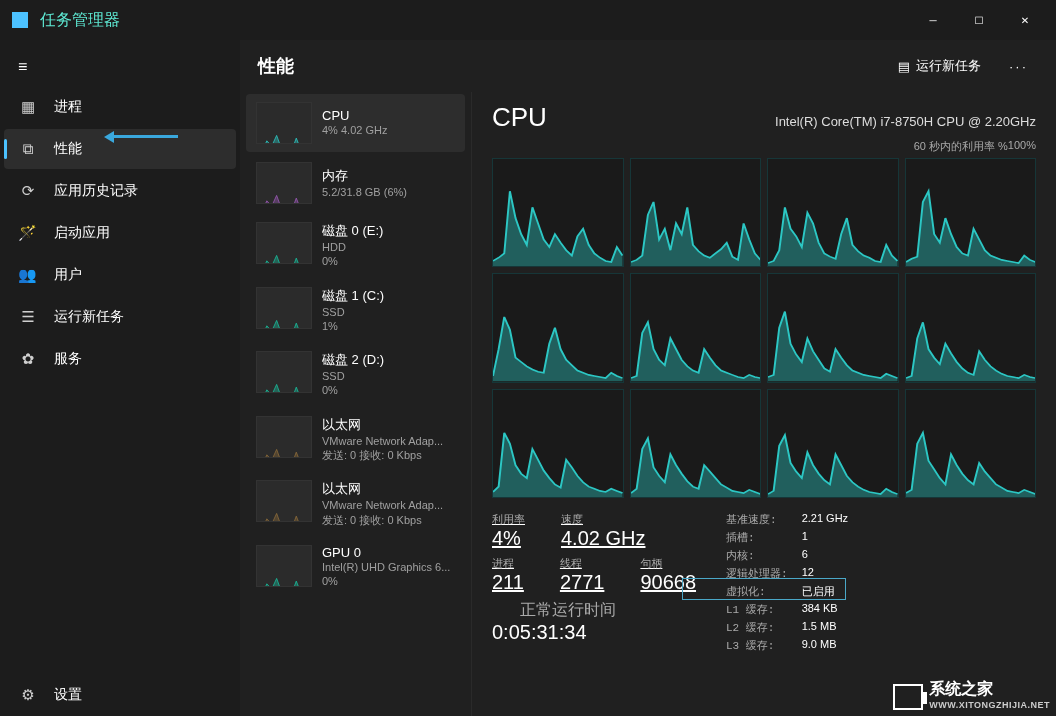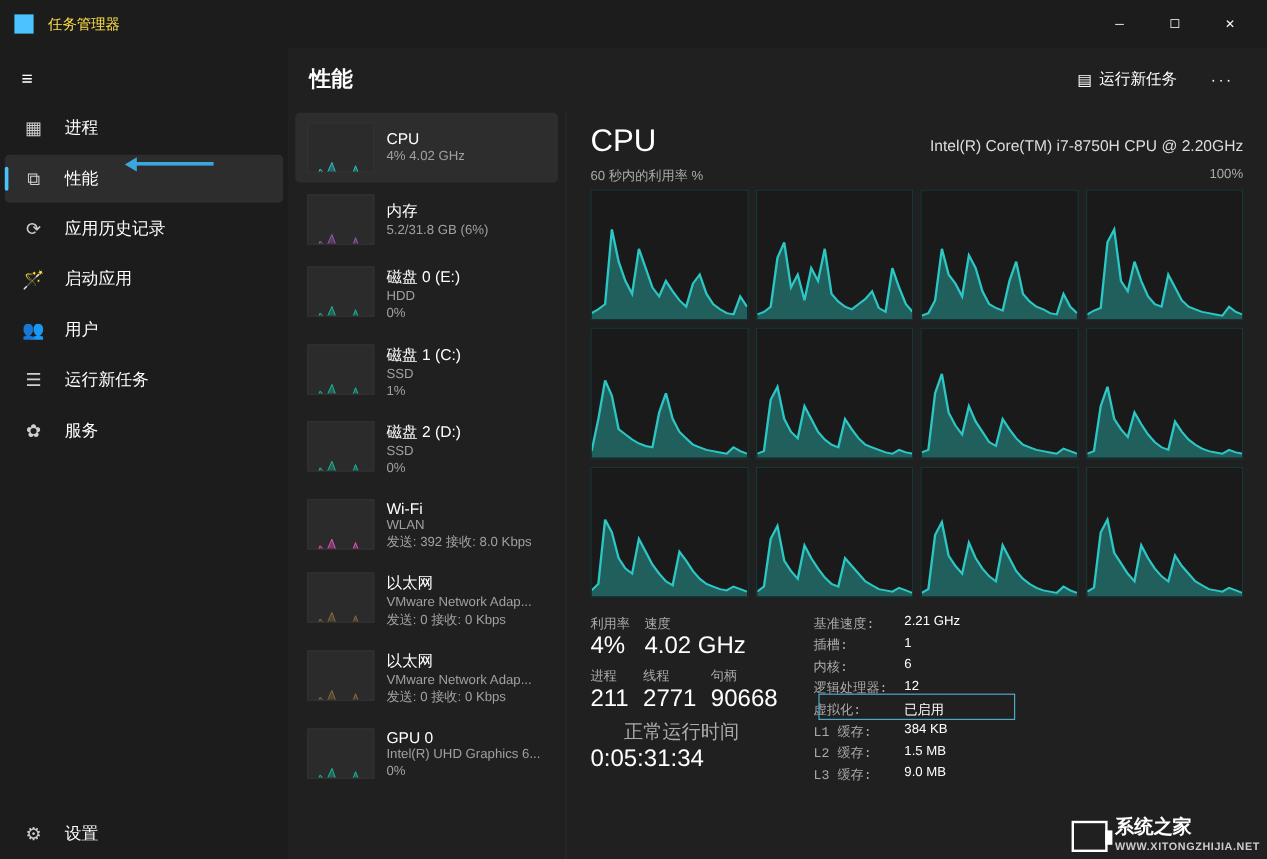--- a/index.html
+++ b/index.html
@@ -1,20 +1,20 @@
 <!DOCTYPE html>
 <html><head>
 <meta charset="utf-8">
 <style>
 * { margin:0; padding:0; box-sizing:border-box; font-family:"Segoe UI","Microsoft YaHei",sans-serif; }
 body { background:#1c1c1c; color:#fff; width:1056px; height:716px; overflow:hidden; position:relative; }
 
 .titlebar { height:40px; display:flex; align-items:center; padding:0 8px; }
 .titlebar .app-icon { width:16px; height:16px; background:#4cc2ff; margin:0 12px 0 4px; }
-.titlebar .title { font-size:12px; color:#fde047; }
+.titlebar .title { font-size:16px; color:#5eead4; }
 .titlebar .win-controls { margin-left:auto; display:flex; }
 .titlebar .win-controls > div { width:46px; height:40px; display:flex; align-items:center; justify-content:center; color:#fff; font-size:10px; }
 
 .main { display:flex; height:676px; }
 
 .sidebar { width:240px; background:#1c1c1c; display:flex; flex-direction:column; padding-top:8px; }
 .hamburger { padding:10px 18px; font-size:16px; }
 .nav-item { display:flex; align-items:center; height:40px; padding:0 14px; font-size:14px; color:#fff; position:relative; border-radius:4px; margin:1px 4px; }
 .nav-item .ic { width:20px; display:flex; justify-content:center; margin-right:16px; font-size:15px; color:#cfcfcf;}
 .nav-item.selected { background:#2d2d2d; }
@@ -37,28 +37,28 @@
 .perf-item.selected { background:#2d2d2d; }
 .thumb { width:56px; height:42px; background:#2b2b2b; position:relative; overflow:hidden; flex-shrink:0; border:1px solid #333;}
 .perf-info { display:flex; flex-direction:column; font-size:12px; justify-content:center; overflow:hidden;}
 .perf-info .p-title { font-size:13px; color:#fff; white-space:nowrap; overflow:hidden; text-overflow:ellipsis;}
 .perf-info .p-sub { color:#a0a0a0; font-size:11px; line-height:1.3; white-space:nowrap; overflow:hidden; text-overflow:ellipsis;}
 
 .detail { flex:1; padding:10px 20px 10px 20px; overflow:hidden; }
 .detail-head { display:flex; align-items:baseline; }
 .detail-head .d-title { font-size:26px; }
 .detail-head .d-sub { margin-left:auto; font-size:13px; color:#ddd; }
-.chart-label-row { display:flex; justify-content:space-between; font-size:11px; color:#aaa; margin-top:6px;}
+.chart-label-row { display:flex; justify-content:flex-end; font-size:11px; color:#aaa; margin-top:6px;}
 .chart-grid { display:grid; grid-template-columns:repeat(4,1fr); grid-template-rows:repeat(3,1fr); gap:6px; height:340px; margin-top:4px;}
 .chart-cell { border:1px solid #163638; background:#1a1a1a; position:relative; overflow:hidden;}
 .chart-cell svg { width:100%; height:100%; display:block;}
 
 .stats { display:flex; margin-top:14px; gap:30px; font-size:12px;}
 .stats-left { display:flex; flex-direction:column; gap:6px;}
-.stats-left .row1 { display:flex; gap:12px;}
+.stats-left .row1 { display:flex; gap:36px;text-decoration:underline;}
 .stats-left .row1 > div > .lbl{color:#aaa;font-size:11px;}
 .stats-left .row1 > div > .val{font-size:20px;}
 .stats-left .uptime .lbl{color:#aaa;font-size:16px;margin-left:28px;}
 .stats-left .uptime .val{font-size:20px;}
 .stats-right { display:grid; grid-template-columns:auto auto; gap:3px 14px; font-size:11px; align-content:start;}
 .stats-right .k{color:#aaa;font-family:Liberation Mono, monospace;}
 .highlight-box{position:absolute; border:1px solid #4aa8c8; pointer-events:none;}
 
 .watermark { position:absolute; right:6px; bottom:6px; color:#fff; font-size:16px; font-weight:600; display:flex; align-items:flex-end; gap:6px;}
 .watermark .logo{width:30px;height:26px;border:2px solid #fff;position:relative;}
@@ -178,31 +178,20 @@
           </div>
           <div class="perf-item">
             <div class="thumb"><svg viewBox="0 0 100 100" preserveAspectRatio="none">
                 <polygon points="0,100 0,95 9.090909090909092,90 18.181818181818183,70 27.27272727272727,80 36.36363636363637,60 45.45454545454545,85 54.54545454545454,75 63.63636363636363,90 72.72727272727273,65 81.81818181818183,88 90.9090909090909,92 100,95 100,100" fill="#1abc9c" opacity="0.4"></polygon>
                 <polyline points="0,95 9.090909090909092,90 18.181818181818183,70 27.27272727272727,80 36.36363636363637,60 45.45454545454545,85 54.54545454545454,75 63.63636363636363,90 72.72727272727273,65 81.81818181818183,88 90.9090909090909,92 100,95" fill="none" stroke="#1abc9c" stroke-width="1.5"></polyline>
               </svg></div>
     <div class="perf-info">
       <div class="p-title">磁盘 2 (D:)</div>
       <div class="p-sub">SSD</div>
       <div class="p-sub">0%</div>
-    </div>
-          </div>
-          <div class="perf-item">
-            <div class="thumb"><svg viewBox="0 0 100 100" preserveAspectRatio="none">
-                <polygon points="0,100 0,95 9.090909090909092,90 18.181818181818183,70 27.27272727272727,80 36.36363636363637,60 45.45454545454545,85 54.54545454545454,75 63.63636363636363,90 72.72727272727273,65 81.81818181818183,88 90.9090909090909,92 100,95 100,100" fill="#e754c4" opacity="0.4"></polygon>
-                <polyline points="0,95 9.090909090909092,90 18.181818181818183,70 27.27272727272727,80 36.36363636363637,60 45.45454545454545,85 54.54545454545454,75 63.63636363636363,90 72.72727272727273,65 81.81818181818183,88 90.9090909090909,92 100,95" fill="none" stroke="#e754c4" stroke-width="1.5"></polyline>
-              </svg></div>
-    <div class="perf-info">
-      <div class="p-title">Wi-Fi</div>
-      <div class="p-sub">WLAN</div>
-      <div class="p-sub">发送: 392 接收: 8.0 Kbps</div>
     </div>
           </div>
           <div class="perf-item">
             <div class="thumb"><svg viewBox="0 0 100 100" preserveAspectRatio="none">
                 <polygon points="0,100 0,95 9.090909090909092,90 18.181818181818183,70 27.27272727272727,80 36.36363636363637,60 45.45454545454545,85 54.54545454545454,75 63.63636363636363,90 72.72727272727273,65 81.81818181818183,88 90.9090909090909,92 100,95 100,100" fill="#8b6b3a" opacity="0.4"></polygon>
                 <polyline points="0,95 9.090909090909092,90 18.181818181818183,70 27.27272727272727,80 36.36363636363637,60 45.45454545454545,85 54.54545454545454,75 63.63636363636363,90 72.72727272727273,65 81.81818181818183,88 90.9090909090909,92 100,95" fill="none" stroke="#8b6b3a" stroke-width="1.5"></polyline>
               </svg></div>
     <div class="perf-info">
       <div class="p-title">以太网</div>
       <div class="p-sub">VMware Network Adap...</div>

